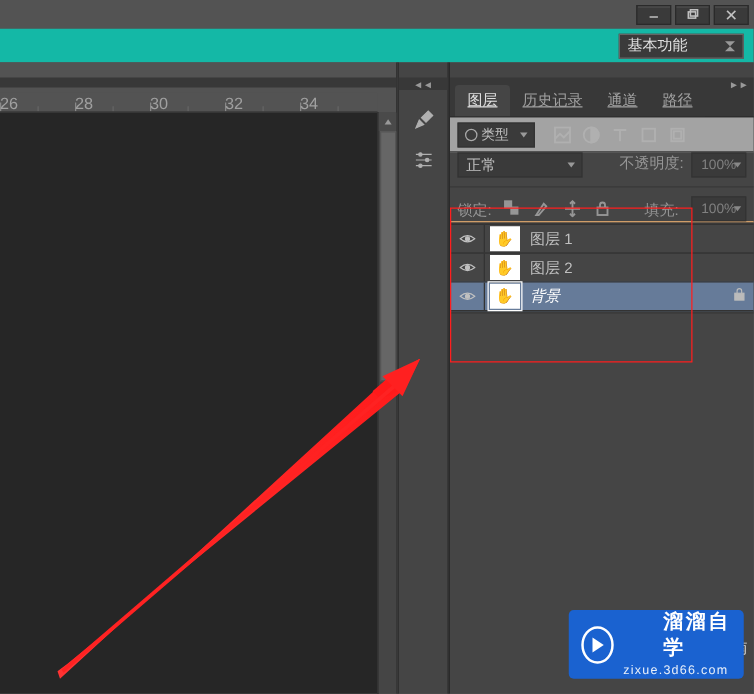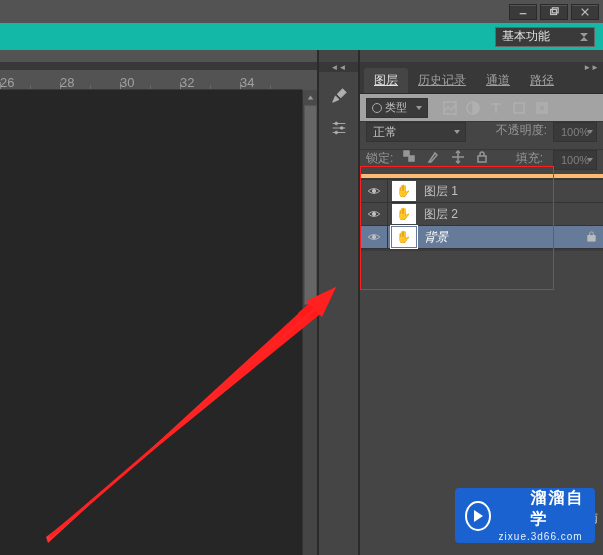--- a/index.html
+++ b/index.html
@@ -312,23 +312,23 @@
   }
   .pct-box::after {
     content:''; position:absolute; right:3px; top:7px;
     border-left:3px solid transparent; border-right:3px solid transparent;
     border-top:4px solid #888;
   }
 
   
   .lock-row {
     height: 28px;
-    border-bottom: 4px solid #fdba74;
-    display: flex;
-    align-items: flex-start;
+    border-bottom: 1px solid #fdba74;
+    display: flex;
+    align-items: flex-end;
     padding: 0 6px;
     gap: 10px;
     font-size: 12px;
     color: #969696;
   }
   .lock-icons { display:flex; gap:10px; align-items:center;}
   .lock-icons svg { width:14px; height:14px; fill:none; stroke:#969696; stroke-width:1.5;}
 
   
   .layers { background: #3b3b3b; padding: 2px 0; }

